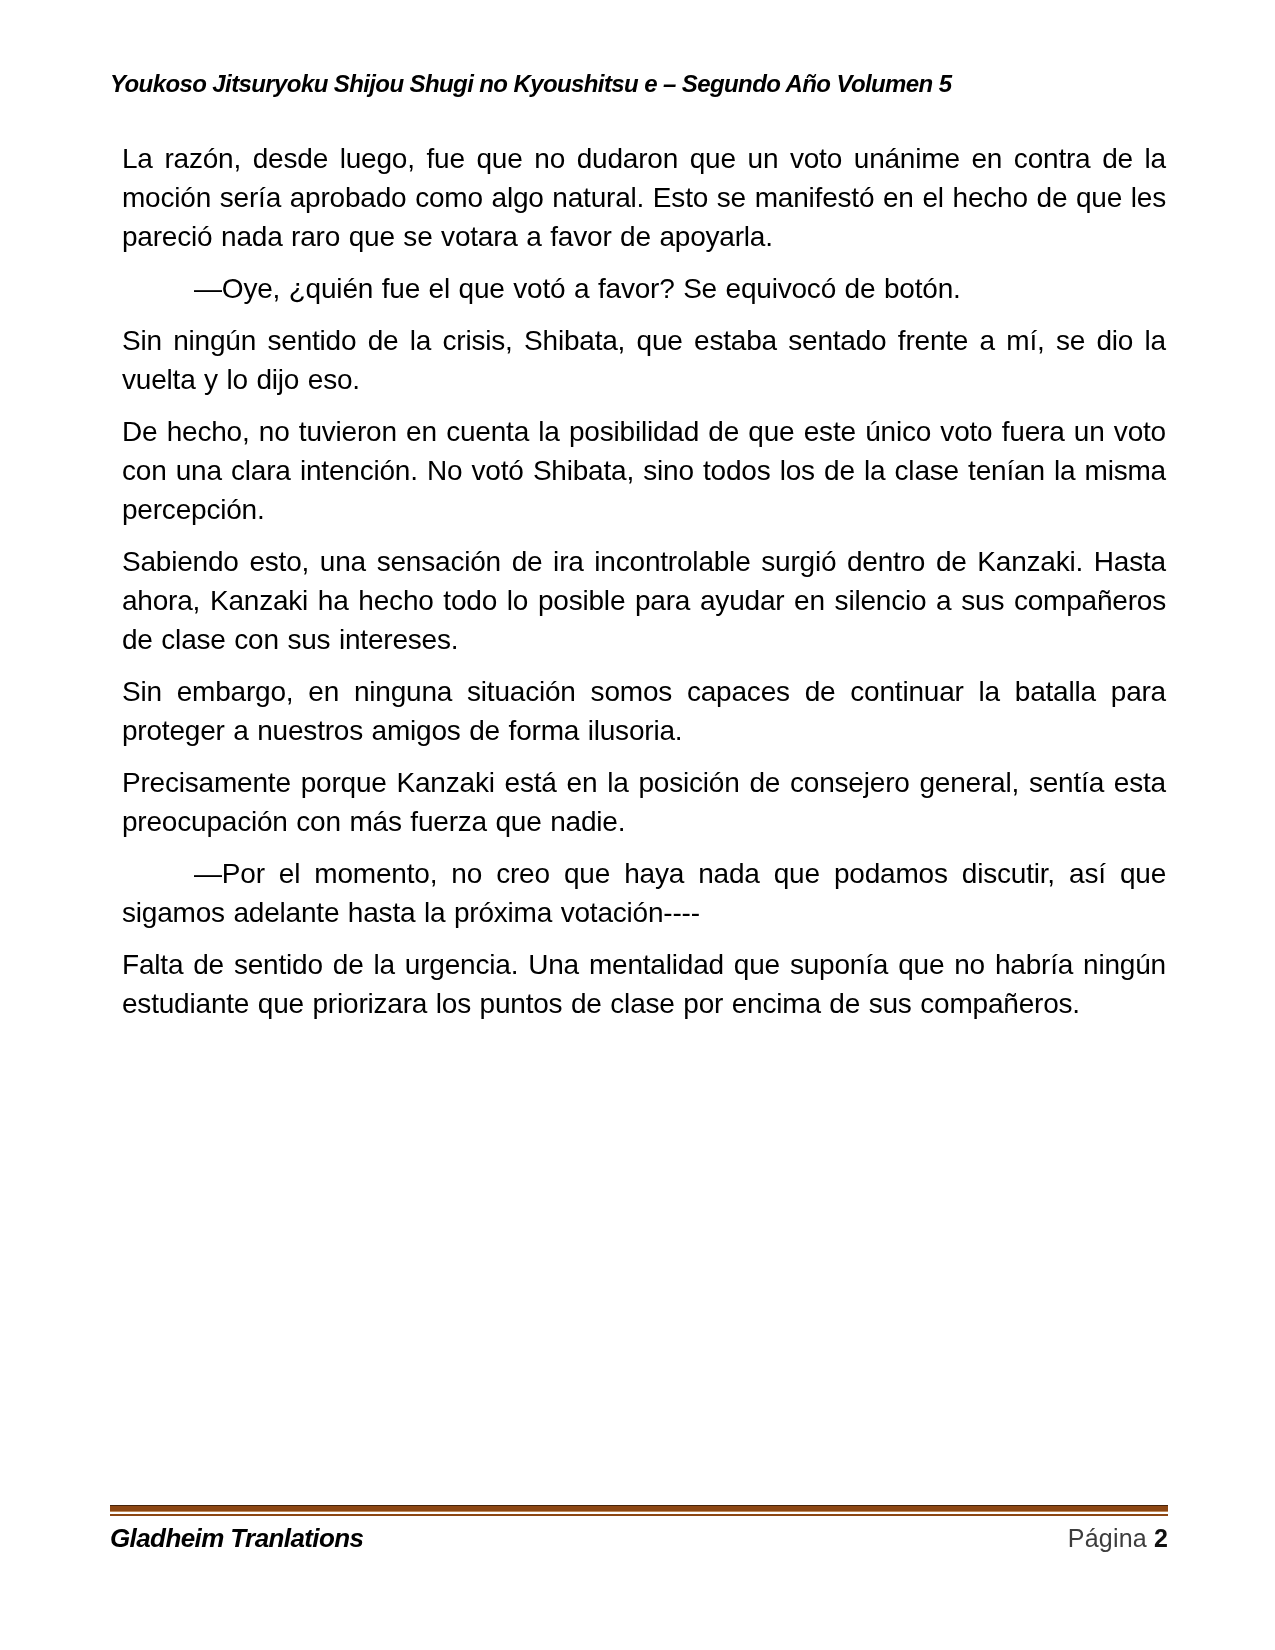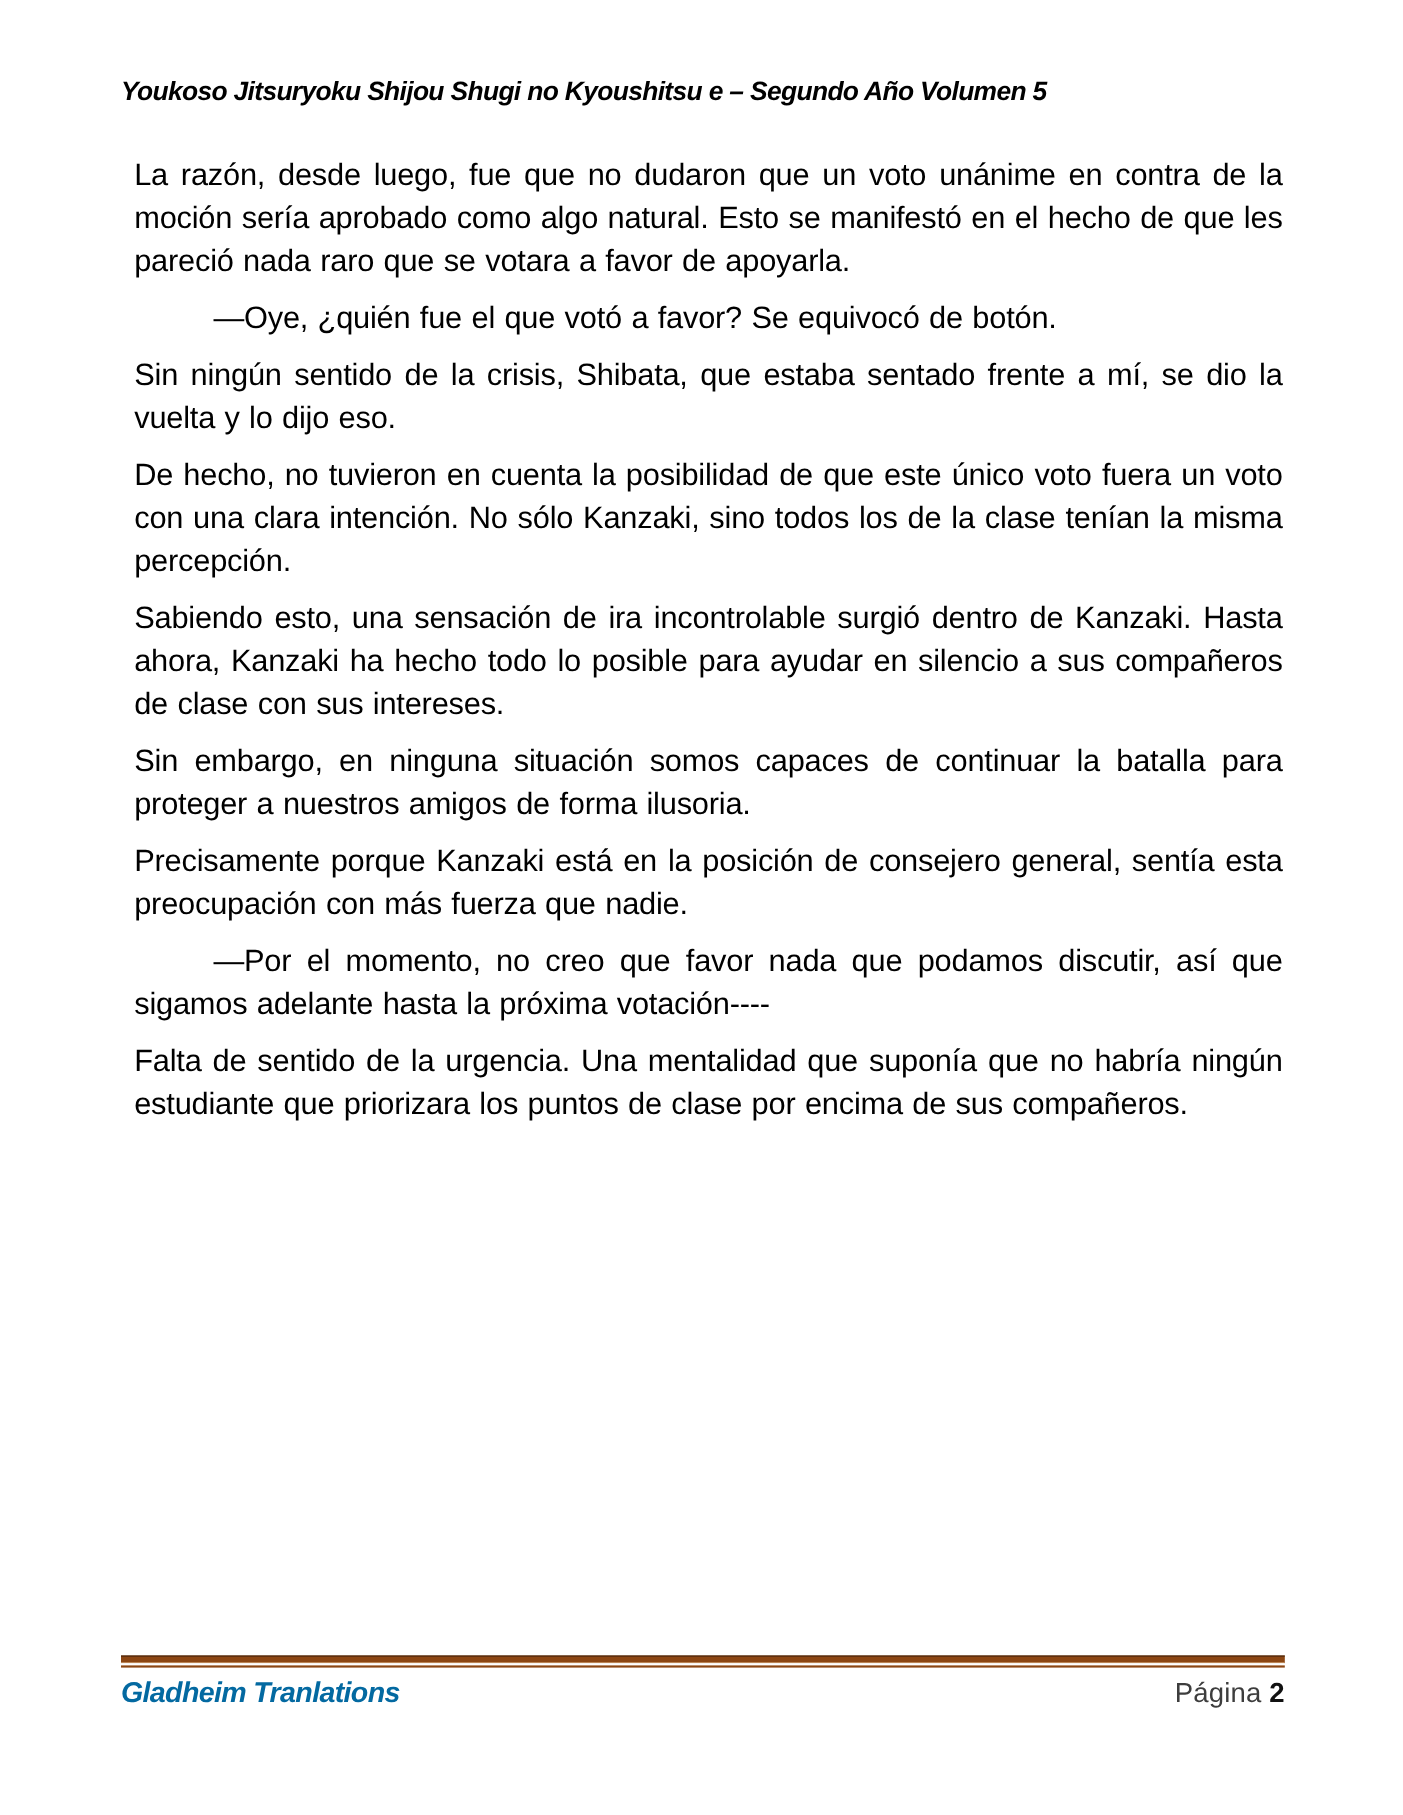--- a/index.html
+++ b/index.html
@@ -69,21 +69,21 @@
     margin-top: 7px;
     display: flex;
     justify-content: space-between;
     align-items: baseline;
   }
   .footer-brand {
     font-size: 26px;
     font-weight: 800;
     font-style: italic;
     letter-spacing: -0.6px;
-    color: #0369a1;
+    color: #000000;
   }
   .footer-page {
     font-size: 25px;
     color: #3d3d3d;
     letter-spacing: 0.2px;
   }
   .footer-page .page-num {
     color: #111111;
     font-weight: 600;
     margin-left: 7px;
@@ -93,25 +93,25 @@
 <body>
 
 <div class="page">
 
   <div class="doc-header">Youkoso Jitsuryoku Shijou Shugi no Kyoushitsu e – Segundo Año Volumen 5</div>
 
   <div class="doc-body">
     <p>La razón, desde luego, fue que no dudaron que un voto unánime en contra de la moción sería aprobado como algo natural. Esto se manifestó en el hecho de que les pareció nada raro que se votara a favor de apoyarla.</p>
     <p class="dialogue">—Oye, ¿quién fue el que votó a favor? Se equivocó de botón.</p>
     <p>Sin ningún sentido de la crisis, Shibata, que estaba sentado frente a mí, se dio la vuelta y lo dijo eso.</p>
-    <p>De hecho, no tuvieron en cuenta la posibilidad de que este único voto fuera un voto con una clara intención. No sólo Kanzaki, sino todos los de la clase tenían la misma percepción.</p>
+    <p>De hecho, no tuvieron en cuenta la posibilidad de que este único voto fuera un voto con una clara intención. No votó Shibata, sino todos los de la clase tenían la misma percepción.</p>
     <p>Sabiendo esto, una sensación de ira incontrolable surgió dentro de Kanzaki. Hasta ahora, Kanzaki ha hecho todo lo posible para ayudar en silencio a sus compañeros de clase con sus intereses.</p>
     <p>Sin embargo, en ninguna situación somos capaces de continuar la batalla para proteger a nuestros amigos de forma ilusoria.</p>
     <p>Precisamente porque Kanzaki está en la posición de consejero general, sentía esta preocupación con más fuerza que nadie.</p>
-    <p class="dialogue">—Por el momento, no creo que favor nada que podamos discutir, así que sigamos adelante hasta la próxima votación----</p>
+    <p class="dialogue">—Por el momento, no creo que haya nada que podamos discutir, así que sigamos adelante hasta la próxima votación----</p>
     <p>Falta de sentido de la urgencia. Una mentalidad que suponía que no habría ningún estudiante que priorizara los puntos de clase por encima de sus compañeros.</p>
   </div>
 
   <div class="doc-footer">
     <div class="rule-thick"></div>
     <div class="rule-gap"></div>
     <div class="rule-thin"></div>
     <div class="footer-row">
       <div class="footer-brand">Gladheim Tranlations</div>
       <div class="footer-page">

